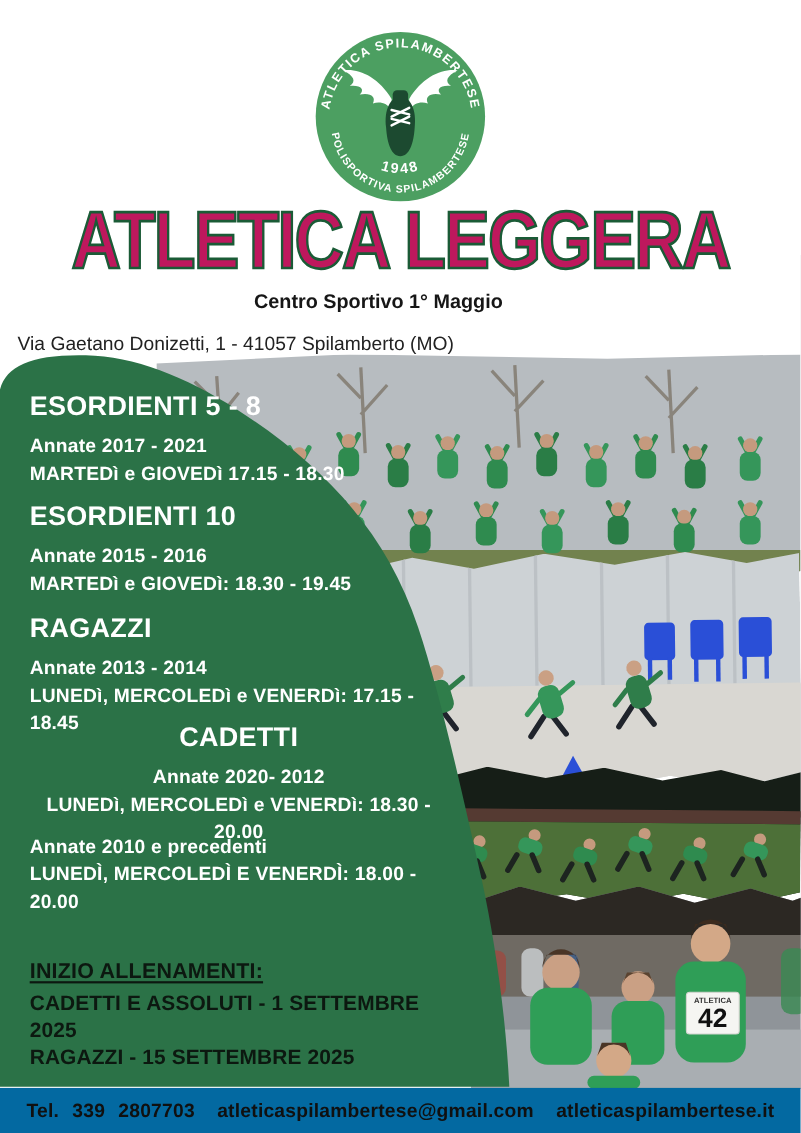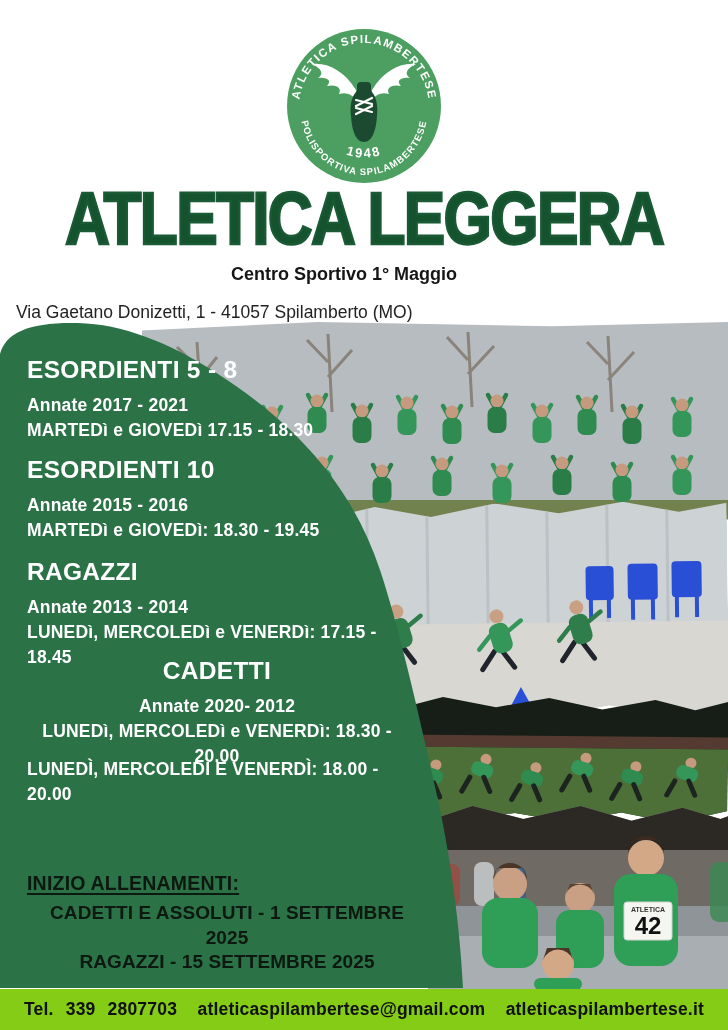--- a/index.html
+++ b/index.html
@@ -6,21 +6,21 @@
   .page{
     position:relative;width:728px;height:1030px;background:#ffffff;
     overflow:hidden;font-family:"Liberation Sans",sans-serif;
     margin:0 auto;
   }
   
   .logo-wrap{position:absolute;left:282px;top:24px;width:164px;height:156px;}
   .main-title{
     position:absolute;top:182px;left:0;width:728px;text-align:center;margin:0;
     font-weight:bold;font-size:74px;line-height:1;letter-spacing:-2px;
-    color:#14532d;-webkit-text-stroke:2.5px #1a5b36;
+    color:#be185d;-webkit-text-stroke:2.5px #1a5b36;
     text-shadow:0 0 1px #1a5b36;
   }
   .main-title span{display:inline-block;transform:scaleX(.84);transform-origin:50% 50%;}
   .venue{
     position:absolute;top:264px;left:0;width:688px;text-align:center;margin:0;
     font-size:18px;font-weight:bold;color:#161616;
   }
   .address{
     position:absolute;top:286px;left:0;width:728px;margin:16px;
     font-size:17.5px;font-weight:normal;color:#222222;
@@ -40,24 +40,24 @@
   .blob{position:absolute;left:0;top:0;width:728px;height:1030px;z-index:5;pointer-events:none;}
   
   .schedule{position:absolute;left:0;top:0;width:728px;height:916px;z-index:6;}
   .section{position:absolute;left:27px;width:380px;color:#ffffff;}
   .section h3{margin:0 0 9px 0;font-size:24.5px;font-weight:bold;letter-spacing:.3px;}
   .section p{margin:0;font-size:17.5px;font-weight:bold;line-height:1.42;letter-spacing:.2px;}
   .sec-1{top:356px;} .sec-2{top:456px;} .sec-3{top:558px;} .sec-4{top:657px;text-align:center;} .sec-5{top:757px;}
   .inizio{position:absolute;left:27px;top:872px;width:400px;color:#0c1810;}
   .inizio h4{margin:0 0 6px 0;font-size:19.5px;font-weight:bold;text-decoration:underline;
     text-decoration-thickness:2px;text-underline-offset:3px;letter-spacing:.2px;}
-  .inizio p{margin:0;font-size:19px;font-weight:bold;line-height:1.3;letter-spacing:.1px;text-align:center;}
+  .inizio p{margin:0;font-size:19px;font-weight:bold;line-height:1.3;letter-spacing:.1px;}
   
   .footer{
-    position:absolute;left:0;bottom:0;width:728px;height:41px;background:#84cc16;z-index:7;
+    position:absolute;left:0;bottom:0;width:728px;height:41px;background:#0369a1;z-index:7;
     display:flex;align-items:center;justify-content:space-between;box-sizing:border-box;
     padding:0 24px;font-weight:bold;font-size:17.5px;color:#101010;letter-spacing:.2px;
   }
   .footer .phone{word-spacing:7px;}
 </style>
 </head>
 <body>
 
 <div class="page">
 
@@ -287,20 +287,21 @@
       <p>LUNEDì, MERCOLEDì e VENERDì: 17.15 - 18.45</p>
     </div>
 
     <div class="section sec-4">
       <h3>CADETTI</h3>
       <p>Annate 2020- 2012</p>
       <p>LUNEDì, MERCOLEDì e VENERDì: 18.30 - 20.00</p>
     </div>
 
     <div class="section sec-5">
+      <p>Annate 2010 e precedenti</p>
       <p>LUNEDÌ, MERCOLEDÌ E VENERDÌ: 18.00 - 20.00</p>
     </div>
 
     <div class="inizio">
       <h4>INIZIO ALLENAMENTI:</h4>
       <p>CADETTI E ASSOLUTI - 1 SETTEMBRE 2025</p>
       <p>RAGAZZI - 15 SETTEMBRE 2025</p>
     </div>
   </div>
 

